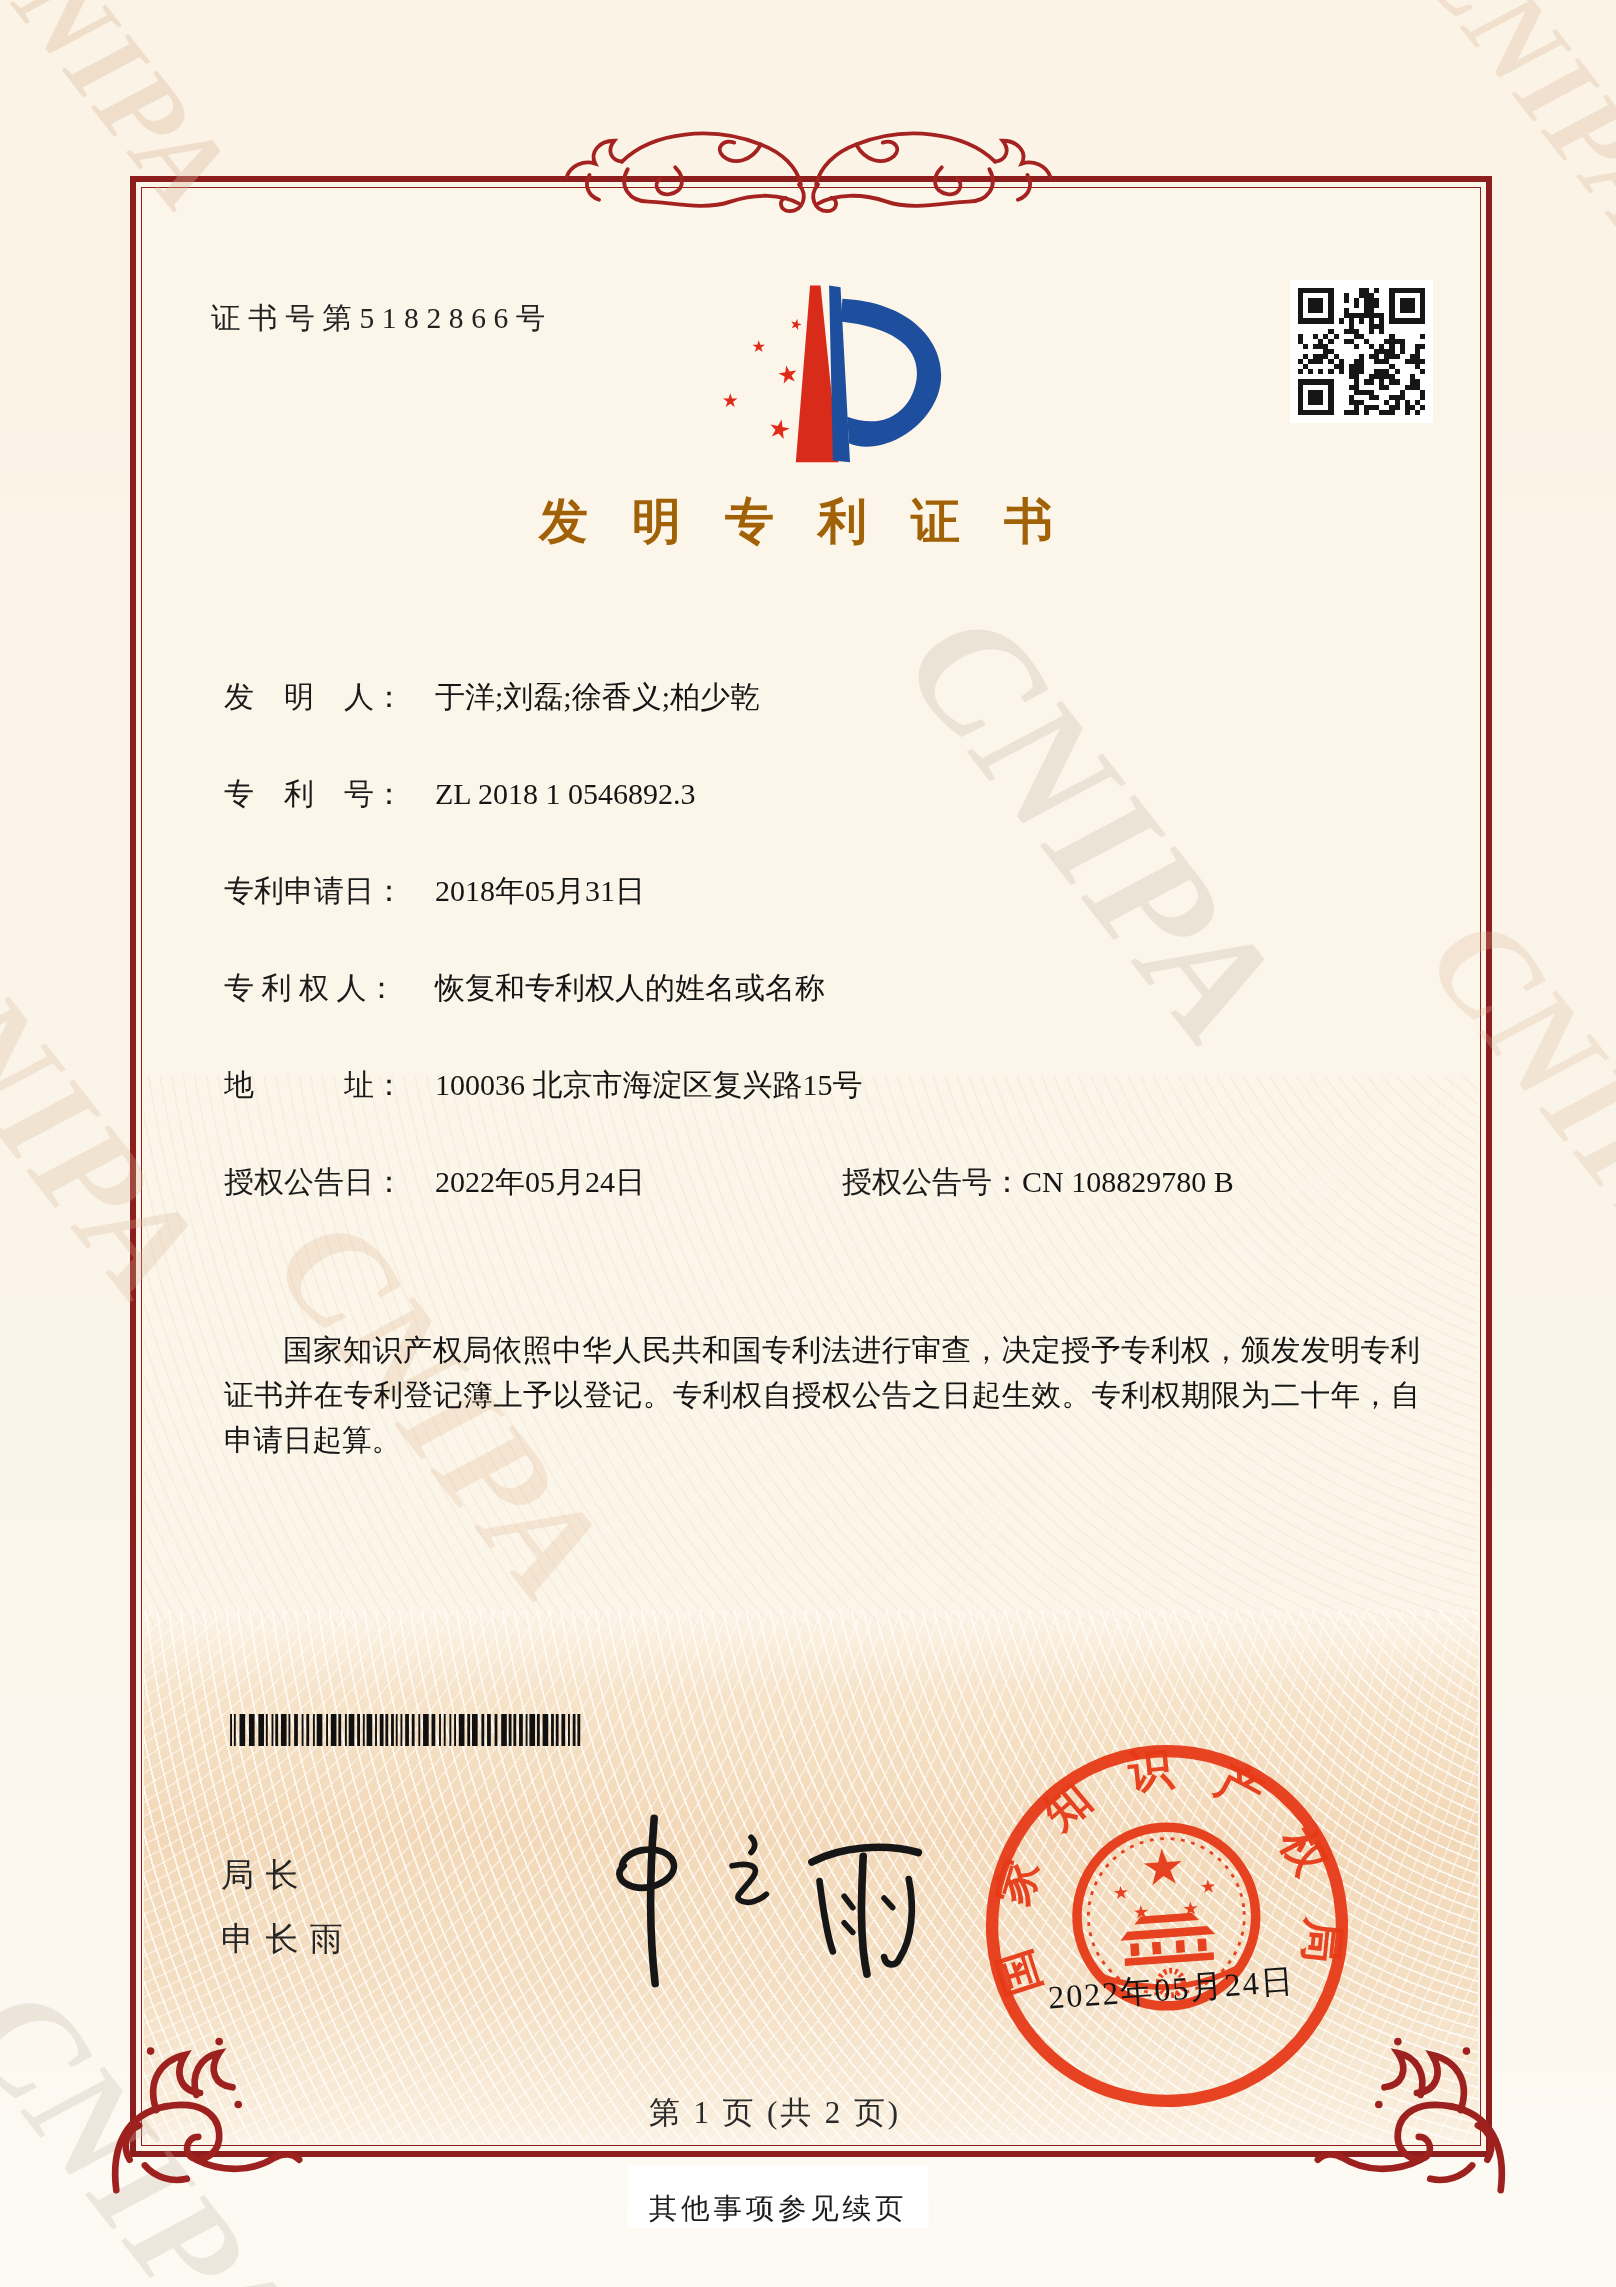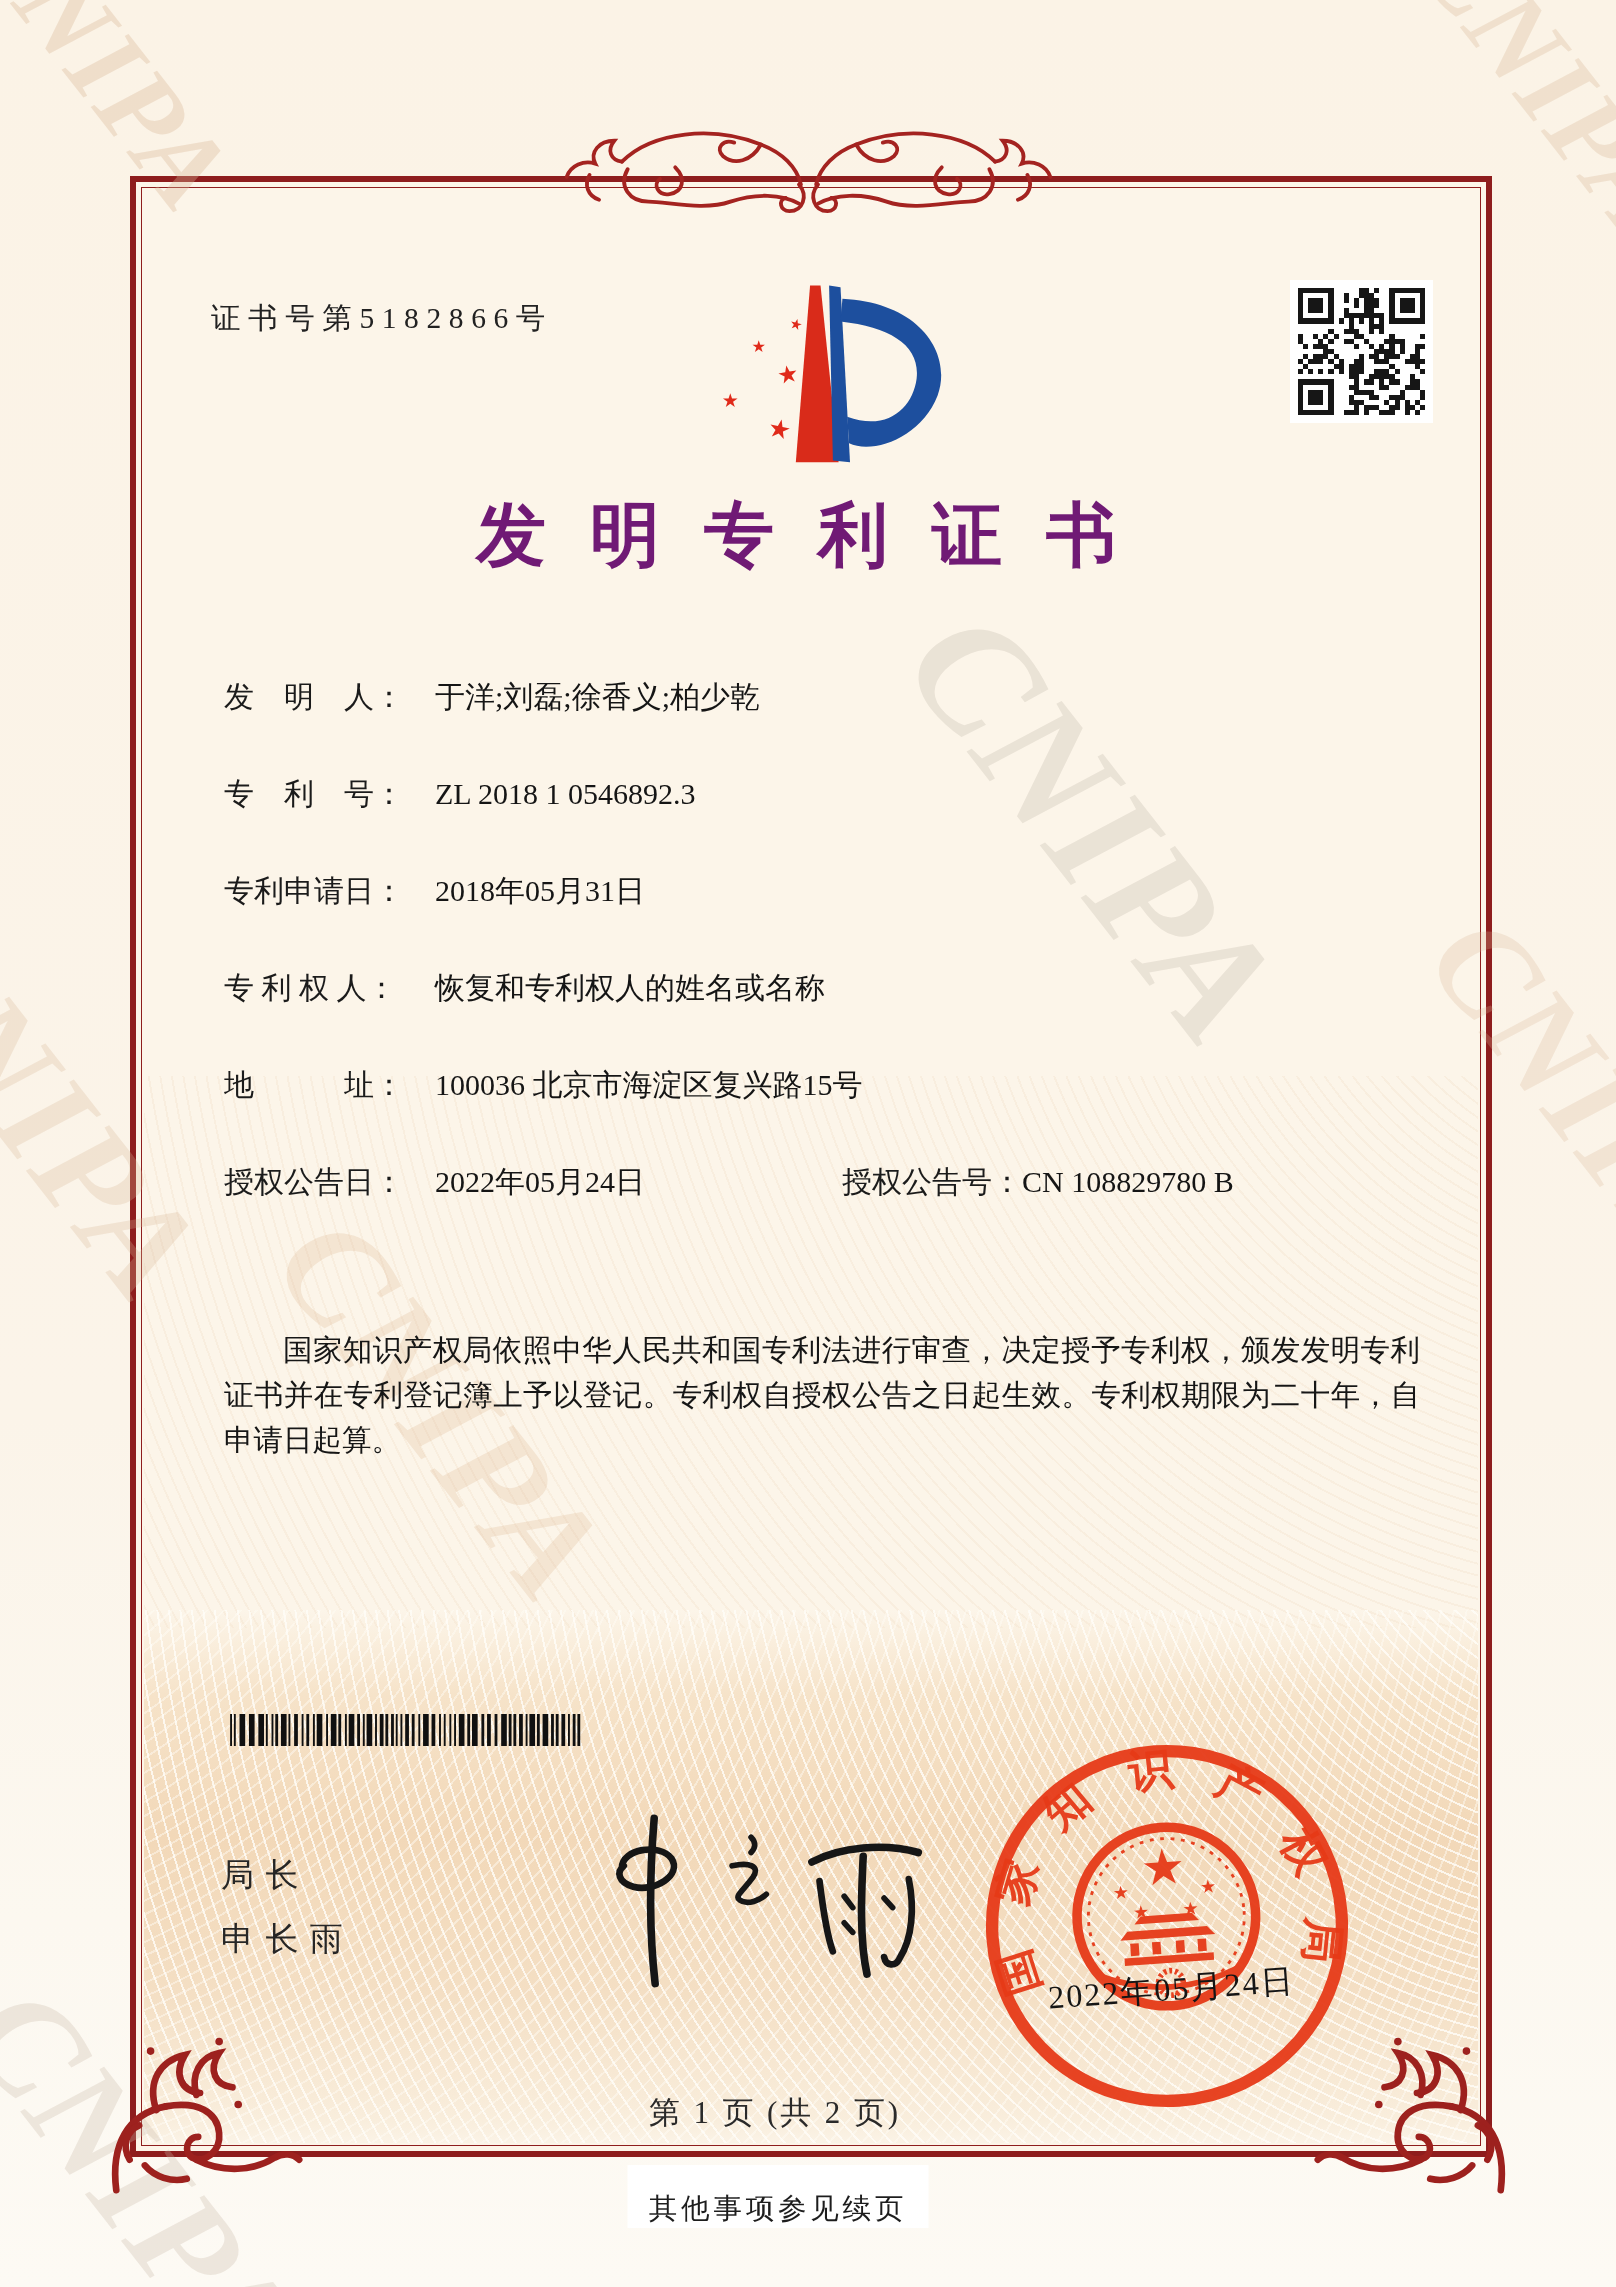--- a/index.html
+++ b/index.html
@@ -36,22 +36,22 @@
       linear-gradient(180deg,rgba(247,231,208,0) 0%,#f6e3c9 16%,#f2d8b8 42%,#f4dfc4 72%,#f9eedd 96%,rgba(249,240,226,.4) 100%);
   }
   
   .content-layer{position:absolute;left:0;top:0;width:1280px;height:2287px;z-index:5;}
   .cert-no{position:absolute;left:211px;top:299px;font-size:29.5px;letter-spacing:7.6px;color:#222;}
   .logo-svg{position:absolute;left:671px;top:274px;}
   .qr-box{position:absolute;left:1290px;top:280px;width:143px;height:143px;background:#fff;
     display:flex;align-items:center;justify-content:center;}
   .doc-title{
     position:absolute;left:807px;top:489px;transform:translateX(-50%);
-    font-size:70px;font-weight:700;letter-spacing:44px;white-space:nowrap;
-    padding-left:22px;color:#701a75;
+    font-size:49px;font-weight:700;letter-spacing:44px;white-space:nowrap;
+    padding-left:22px;color:#a16207;
   }
   .fields{position:absolute;left:224px;top:677px;width:1208px;}
   .field-row{position:relative;height:97px;font-size:30px;white-space:nowrap;}
   .field-label{display:inline-block;min-width:211px;color:#1b1b1b;}
   .field-value{color:#151515;}
   .field-pair2{position:absolute;left:618px;top:0;}
   .body-text{position:absolute;left:224px;top:1328px;width:1196px;}
   .body-text p{
     margin:0;font-size:29.5px;line-height:45px;text-indent:2em;
     text-align:justify;text-justify:inter-ideograph;color:#161616;

